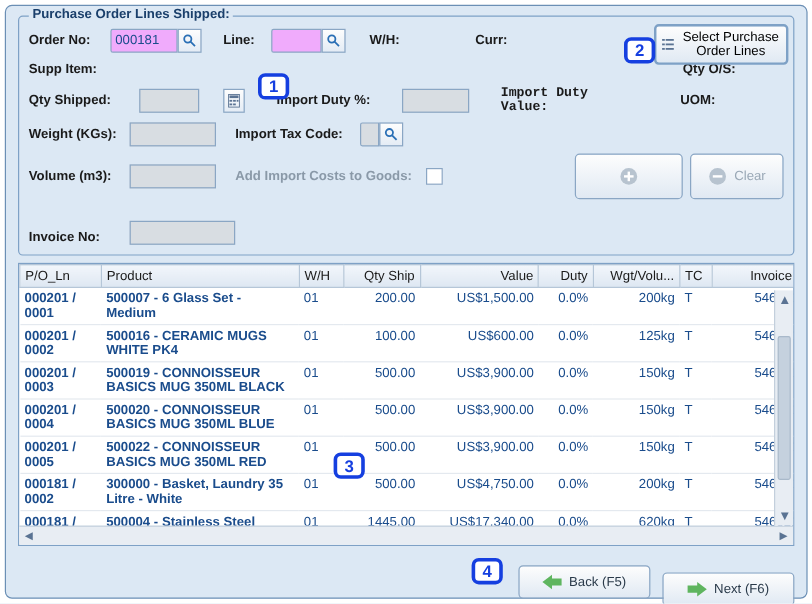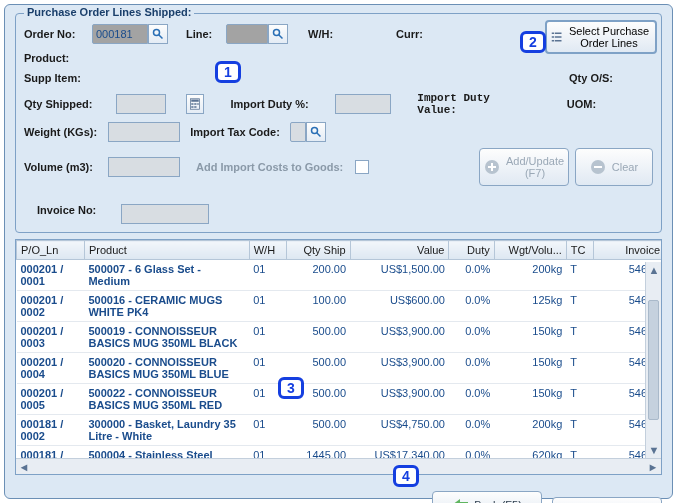--- a/index.html
+++ b/index.html
@@ -26,21 +26,21 @@
     background: #dce8f4;
     padding: 0 3px;
     color: #1a3f6b;
     font-weight: bold;
   }
   .lbl { font-weight: bold; color: #1a1a1a; }
   .val { color: #000; }
   .inp {
     height: 20px;
     border: 1px solid #8aa6c4;
-    background: #a3a3a3;
+    background: #f0abfc;
     padding: 0 3px;
     color: #1a4c8c;
   }
   .inp.gray { background: #d8dde2; }
   .lookup {
     display: flex; align-items: center; gap: 0;
   }
   .lookup input { border-radius: 2px 0 0 2px; }
   .icon-btn {
     width: 20px; height: 20px;
@@ -185,23 +185,20 @@
               <circle cx="6" cy="6" r="4" fill="none" stroke="#2a6fb5" stroke-width="2"></circle>
               <line x1="9" y1="9" x2="14" y2="14" stroke="#2a6fb5" stroke-width="2"></line>
             </svg>
         </span>
       </div>
       <span class="lbl" style="width:36px; margin-left:14px;">W/H:</span>
       <span class="val" style="width:40px;"></span>
       <span class="lbl" style="width:36px;">Curr:</span>
     </div>
 
-    <div style="display:flex; align-items:center; margin-bottom:8px;">
-      <span class="lbl" style="width:62px;">Product:</span>
-    </div>
 
     <div style="display:flex; align-items:center; margin-bottom:8px;">
       <span class="lbl" style="width:68px;">Supp Item:</span>
       <span style="flex:1"></span>
       <span class="lbl">Qty O/S:</span>
       <span style="width:40px;"></span>
     </div>
 
     <div style="display:flex; align-items:center; gap:20px; margin-bottom:6px;">
       <span class="lbl" style="width:78px;">Qty Shipped:</span>
@@ -221,21 +218,21 @@
       <input class="inp gray" style="width: 56px;" value="">
       <span class="lbl" style="margin-left:6px;font-family:Liberation Mono, monospace;">Import Duty Value:</span>
       <span style="flex:1"></span>
       <span class="lbl">UOM:</span>
       <span style="width:40px;"></span>
     </div>
 
     <div style="display:flex; align-items:center; gap:6px; margin-bottom:6px;">
       <span class="lbl" style="width:78px;">Weight (KGs):</span>
       <input class="inp gray" style="width: 72px;" value="">
-      <span class="lbl" style="width:98px; text-align:center;">Import Tax Code:</span>
+      <span class="lbl" style="width:98px; margin-left:10px;">Import Tax Code:</span>
       <div class="lookup">
         <input class="inp gray" style="width: 16px;" value="">
         <span class="icon-btn">
           <svg class="small-icon" viewBox="0 0 16 16">
               <circle cx="6" cy="6" r="4" fill="none" stroke="#2a6fb5" stroke-width="2"></circle>
               <line x1="9" y1="9" x2="14" y2="14" stroke="#2a6fb5" stroke-width="2"></line>
             </svg>
         </span>
       </div>
     </div>
@@ -245,32 +242,31 @@
       <input class="inp gray" style="width: 72px;" value="">
       <span class="muted" style="margin-left:10px;">Add Import Costs to Goods:</span>
       <span class="checkbox" style="margin-left:6px;"></span>
       <span style="flex:1"></span>
       <button class="btn large disabled" style="width:90px; flex-direction:row;">
         <svg width="16" height="16">
             <circle cx="8" cy="8" r="7" fill="#b7c3cf"></circle>
             <line x1="8" y1="4" x2="8" y2="12" stroke="#fff" stroke-width="2"></line>
             <line x1="4" y1="8" x2="12" y2="8" stroke="#fff" stroke-width="2"></line>
           </svg>
-        <span style="text-align:center; line-height:12px;">Add/Update (F7)</span>
       </button>
       <button class="btn large disabled" style="width:78px;">
         <svg width="16" height="16">
             <circle cx="8" cy="8" r="7" fill="#b7c3cf"></circle>
             <line x1="4" y1="8" x2="12" y2="8" stroke="#fff" stroke-width="2"></line>
           </svg>
         <span>Clear</span>
       </button>
     </div>
 
-    <div style="display:flex; align-items:flex-start; gap:6px;margin-left:13px;">
+    <div style="display:flex; align-items:flex-end; gap:6px;">
       <span class="lbl" style="width:78px;">Invoice No:</span>
       <input class="inp gray" style="width: 88px;" value="">
     </div>
   </div>
 
   <div class="table-wrap">
     <div class="table-scroll">
     <table>
       <colgroup>
         <col style="width:66px">

